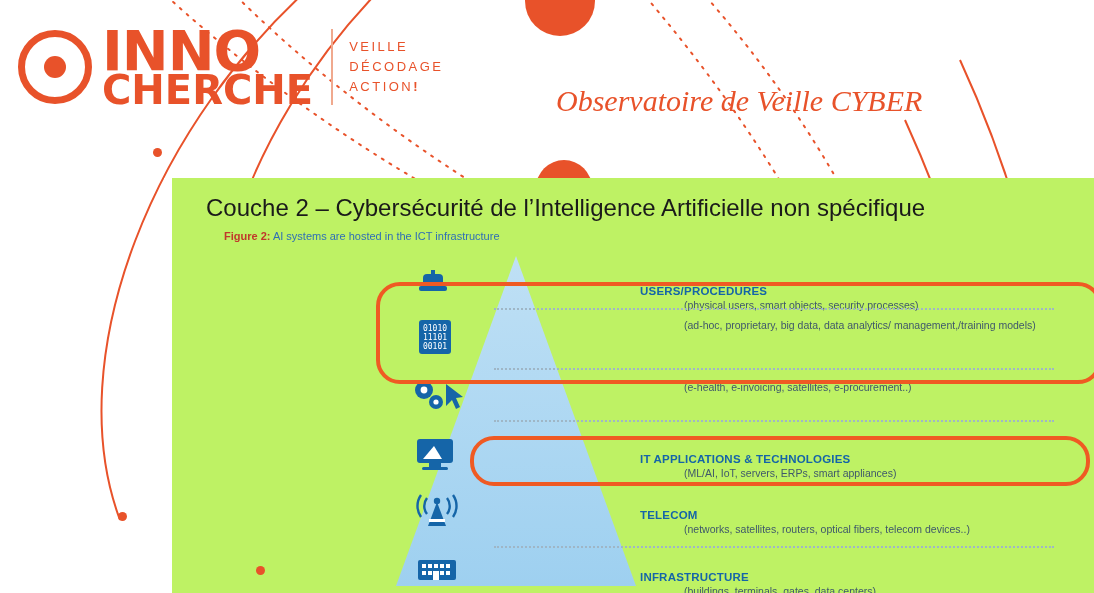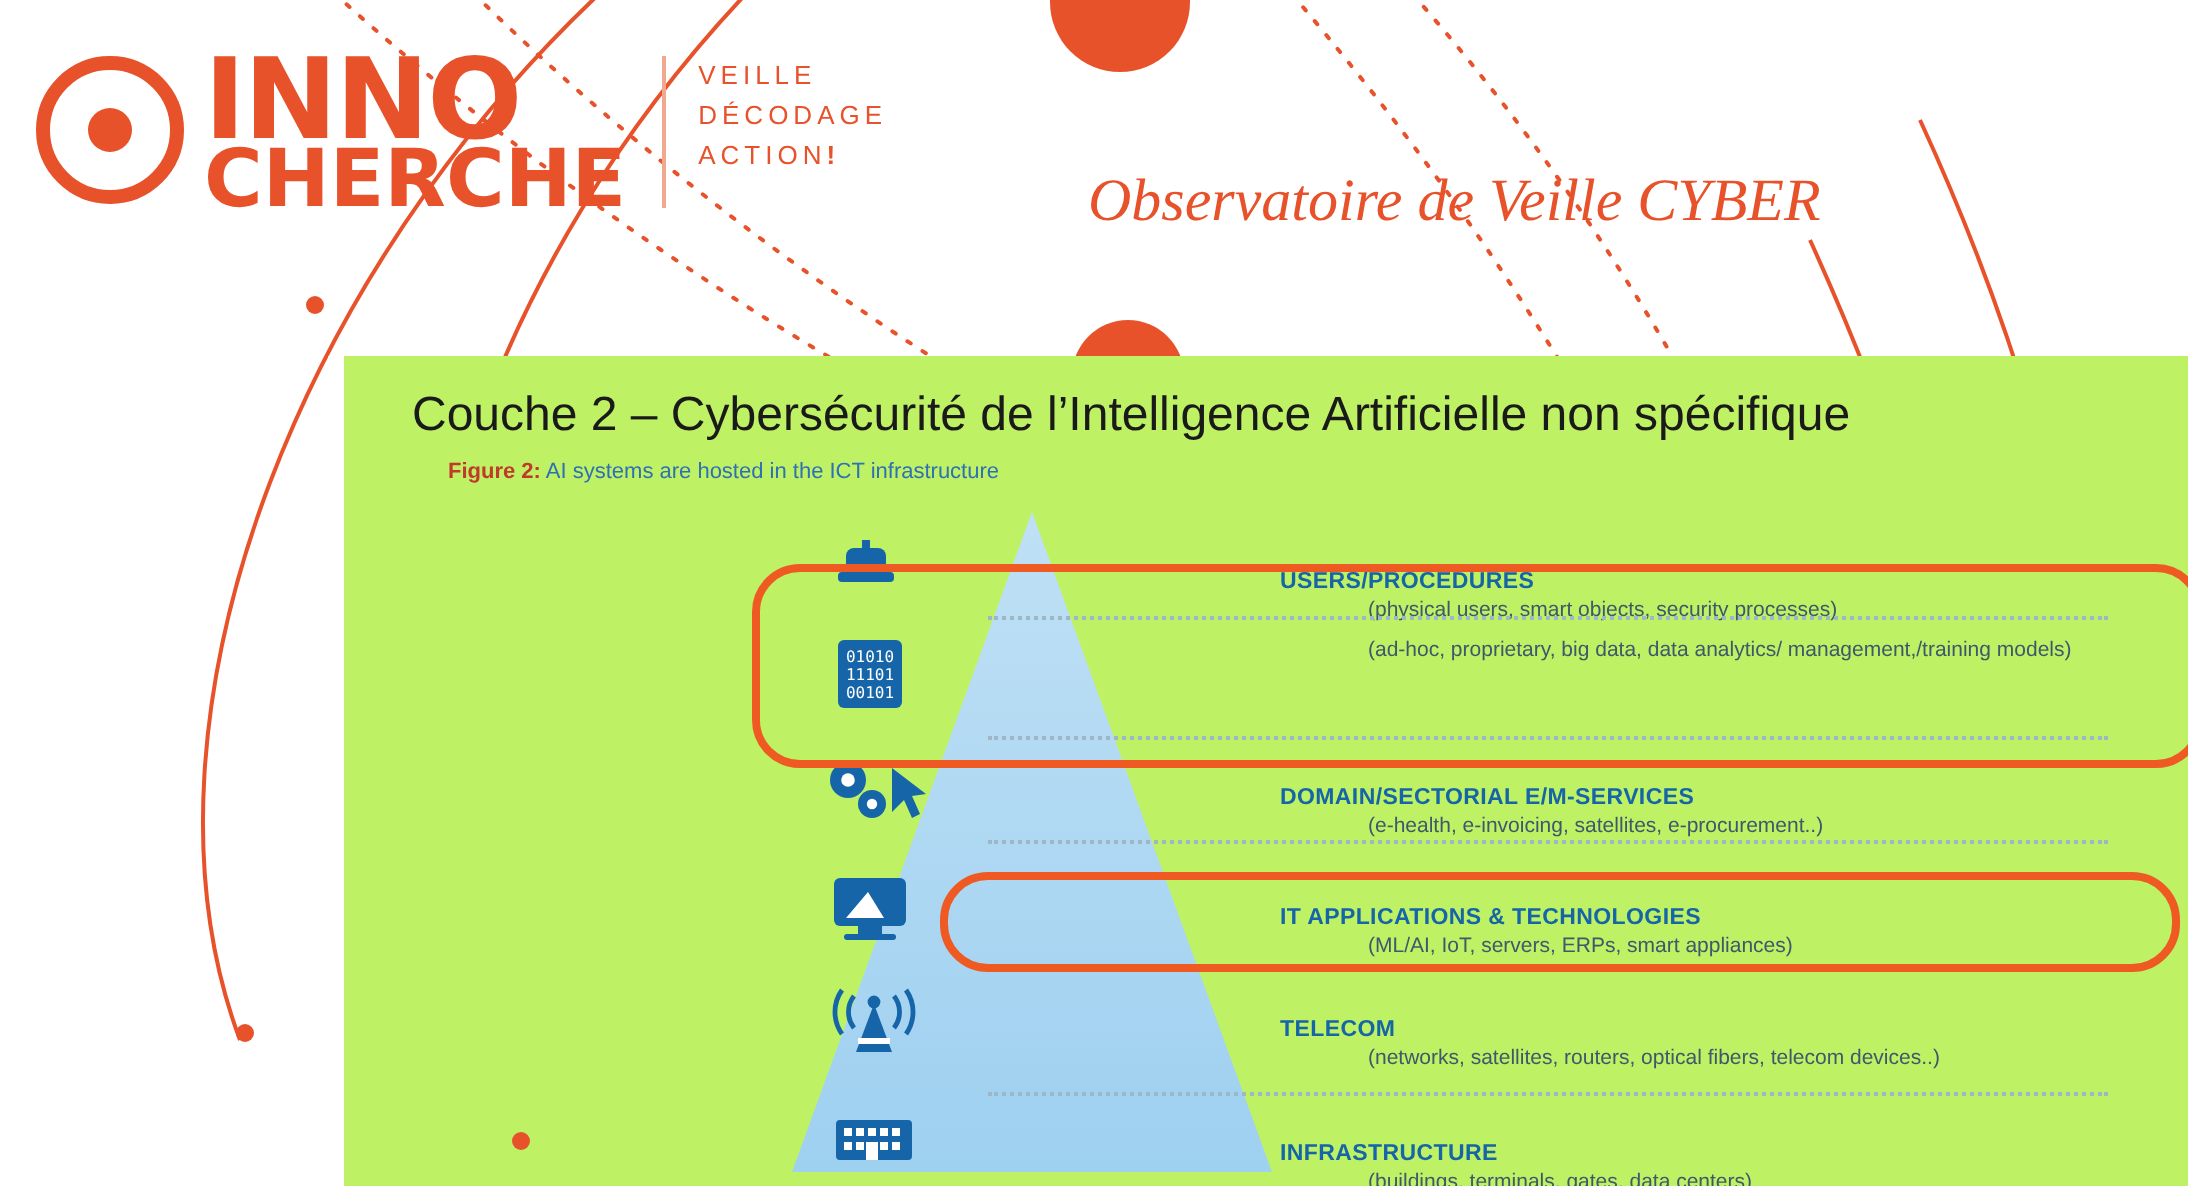--- a/index.html
+++ b/index.html
@@ -31,20 +31,21 @@
     width: 1094px;
     height: 160px;
     z-index: 3;
   }
 
   .logo-wrap {
     position: absolute;
     left: 18px;
     top: 28px;
     display: flex;
+    align-items: center;
   }
   .logo-mark {
     width: 74px;
     height: 74px;
     border-radius: 50%;
     border: 7px solid #e8522a;
     box-sizing: border-box;
     position: relative;
     flex: none;
   }
@@ -92,21 +93,21 @@
     letter-spacing: 2.5px;
     line-height: 1.55;
     font-weight: 400;
   }
   .logo-tagline .bang {
     font-weight: bold;
   }
 
   .observatoire {
     position: absolute;
-    left: 544px;
+    left: 556px;
     top: 84px;
     font-family: "Liberation Serif", serif;
     font-style: italic;
     font-size: 30px;
     color: #e8522a;
     white-space: nowrap;
   }
 
   
   .top-dot {
@@ -388,21 +389,20 @@
       <div class="row-icon" style="top:0;">
         <svg width="54" height="38" viewBox="0 0 54 38">
           <circle cx="14" cy="12" r="9" fill="#1565a8"></circle>
           <circle cx="14" cy="12" r="3.4" fill="#ffffff"></circle>
           <circle cx="26" cy="24" r="7" fill="#1565a8"></circle>
           <circle cx="26" cy="24" r="2.6" fill="#ffffff"></circle>
           <polygon points="36,6 36,28 42,22 46,31 50,29 46,20 53,19" fill="#1565a8"></polygon>
         </svg>
       </div>
       <div class="row-text" style="top:2px;">
-        <div class="row-title">DOMAIN/SECTORIAL E/M-SERVICES</div>
         <div class="row-sub">(e-health, e-invoicing, satellites, e-procurement..)</div>
       </div>
       <div class="dotline" style="top:42px;"></div>
     </div>
 
     <div class="row" style="top:170px;">
       <div class="row-icon" style="top:0;">
         <svg width="50" height="38" viewBox="0 0 50 38">
           <rect x="7" y="3" width="36" height="24" rx="3" fill="#1565a8"></rect>
           <polygon points="13,23 24,10 32,23" fill="#ffffff"></polygon>

